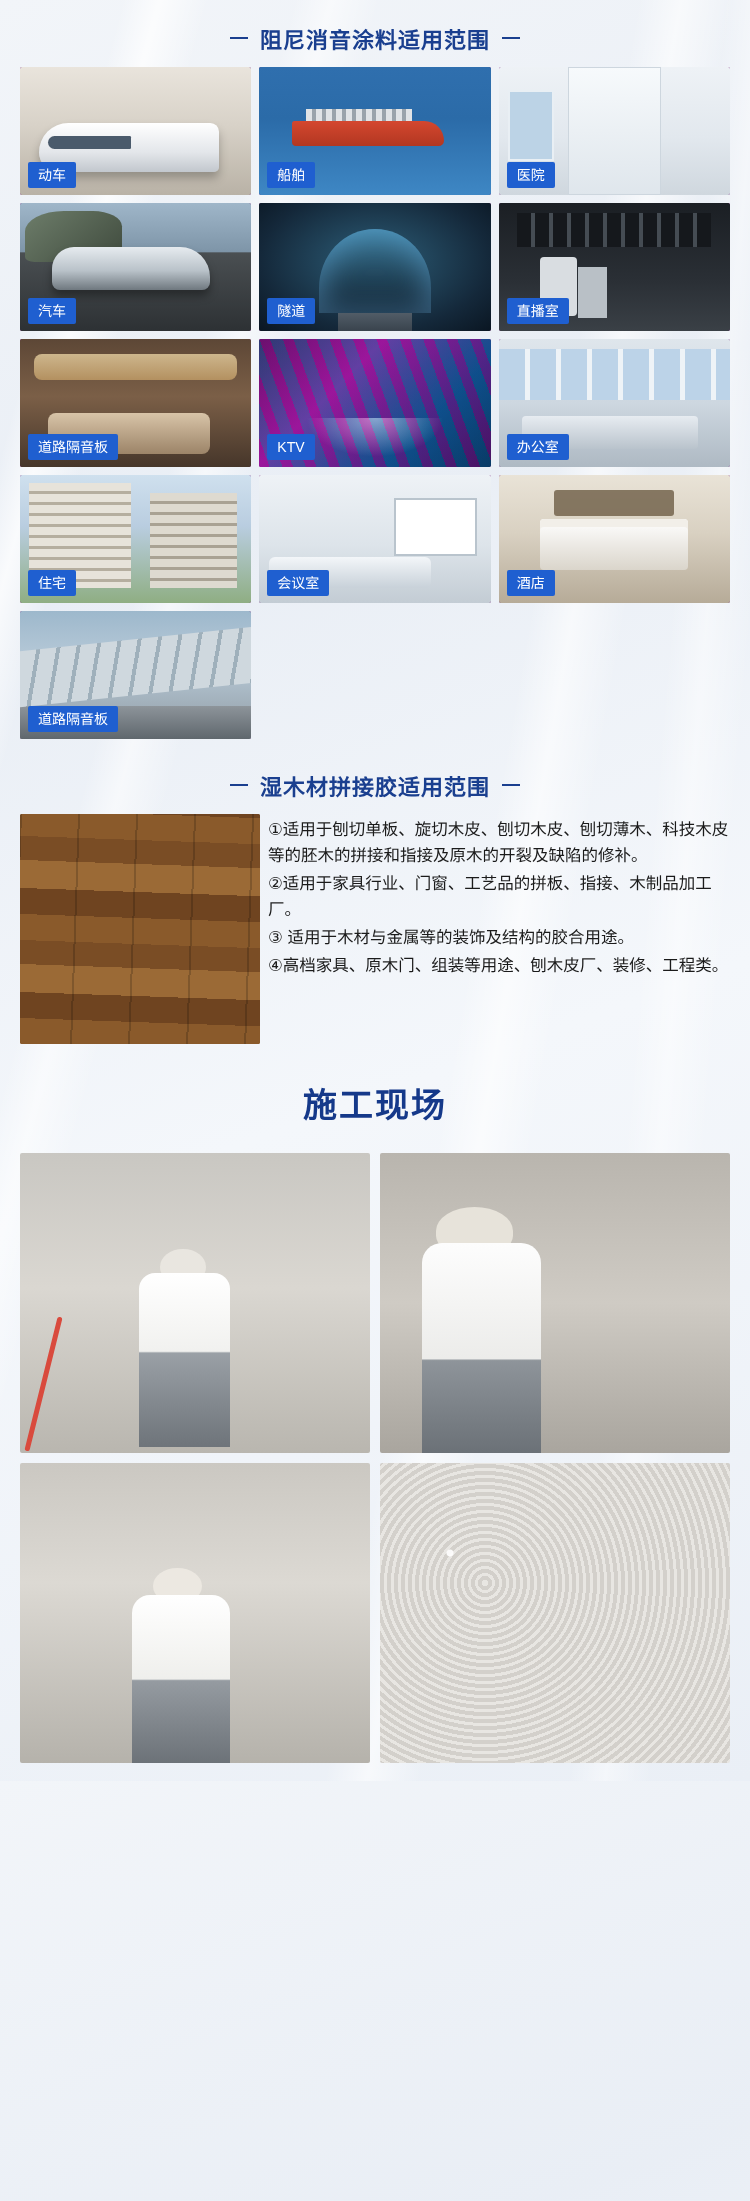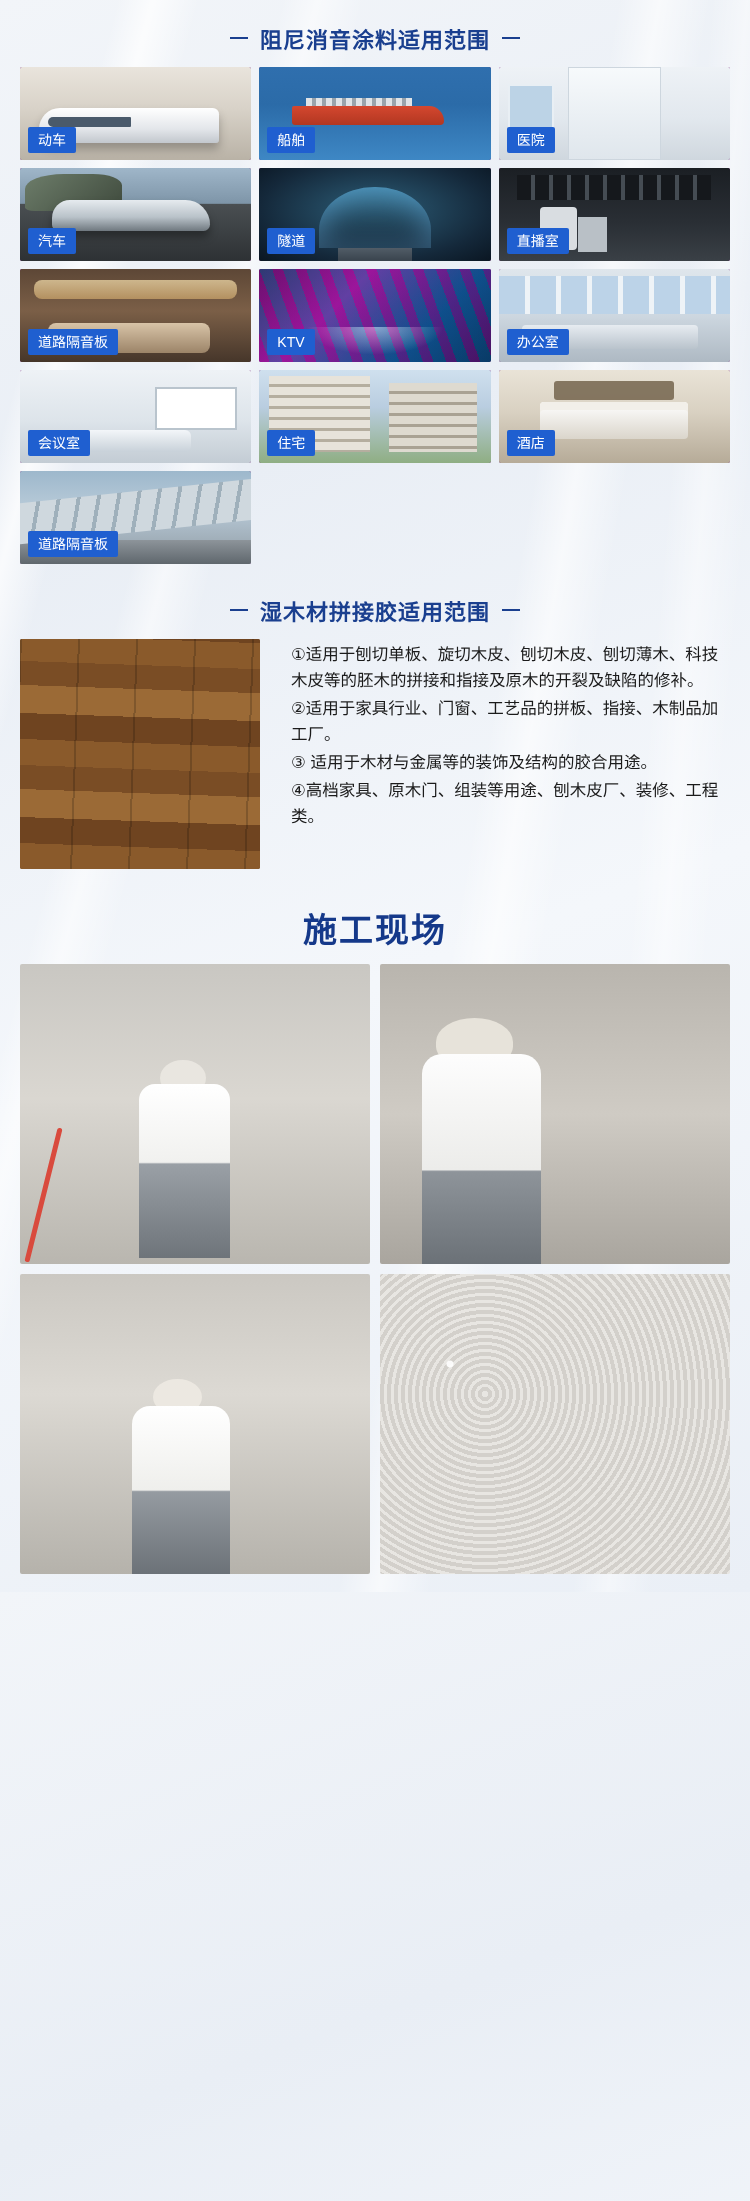--- a/index.html
+++ b/index.html
@@ -34,34 +34,34 @@
     gap: 12px;
   }
   .sec-title .dash { display:inline-block; width: 18px; height: 2px; background:#1a3f8f; }
 
   .big-title {
     text-align:center;
     font-size: 34px;
     font-weight: 800;
     color: #15398a;
     letter-spacing: 2px;
-    padding: 34px 0 12px;
+    padding: 34px 0 26px;
   }
 
   
   .grid {
     width: 710px;
     margin: 0 auto;
     display: grid;
     grid-template-columns: repeat(3, 1fr);
     gap: 8px;
   }
   .cell {
     position: relative;
-    height: 93px;
+    height: 128px;
     overflow: hidden;
     border-radius: 2px;
     background: #701a75;
   }
   .cell .art { position:absolute; inset:0; }
   .cell .label {
     position: absolute;
     left: 8px;
     bottom: 7px;
     background: #1f5fd0;
@@ -71,21 +71,21 @@
     padding: 6px 10px;
     border-radius: 2px;
     white-space: nowrap;
   }
 
   
   .wood-wrap {
     width: 710px;
     margin: 0 auto;
     display: flex;
-    gap: 31px;
+    gap: 8px;
     align-items: stretch;
   }
   .wood-img {
     width: 240px;
     height: 230px;
     flex: none;
     border-radius: 2px;
     overflow: hidden;
     position: relative;
     background:#7a4a22;
@@ -302,27 +302,27 @@
     <div class="cell">
       <div class="art a-ktv"></div>
       <span class="label">KTV</span>
     </div>
 
     <div class="cell">
       <div class="art a-office"></div>
       <span class="label">办公室</span>
     </div>
     <div class="cell">
+      <div class="art a-resid"></div>
+      <span class="label">住宅</span>
+    </div>
+
+    <div class="cell">
       <div class="art a-meeting"></div>
       <span class="label">会议室</span>
-    </div>
-
-    <div class="cell">
-      <div class="art a-resid"></div>
-      <span class="label">住宅</span>
     </div>
     <div class="cell">
       <div class="art a-hotel"></div>
       <span class="label">酒店</span>
     </div>
     <div class="cell">
       <div class="art a-barrier"></div>
       <span class="label">道路隔音板</span>
     </div>
   </div>

